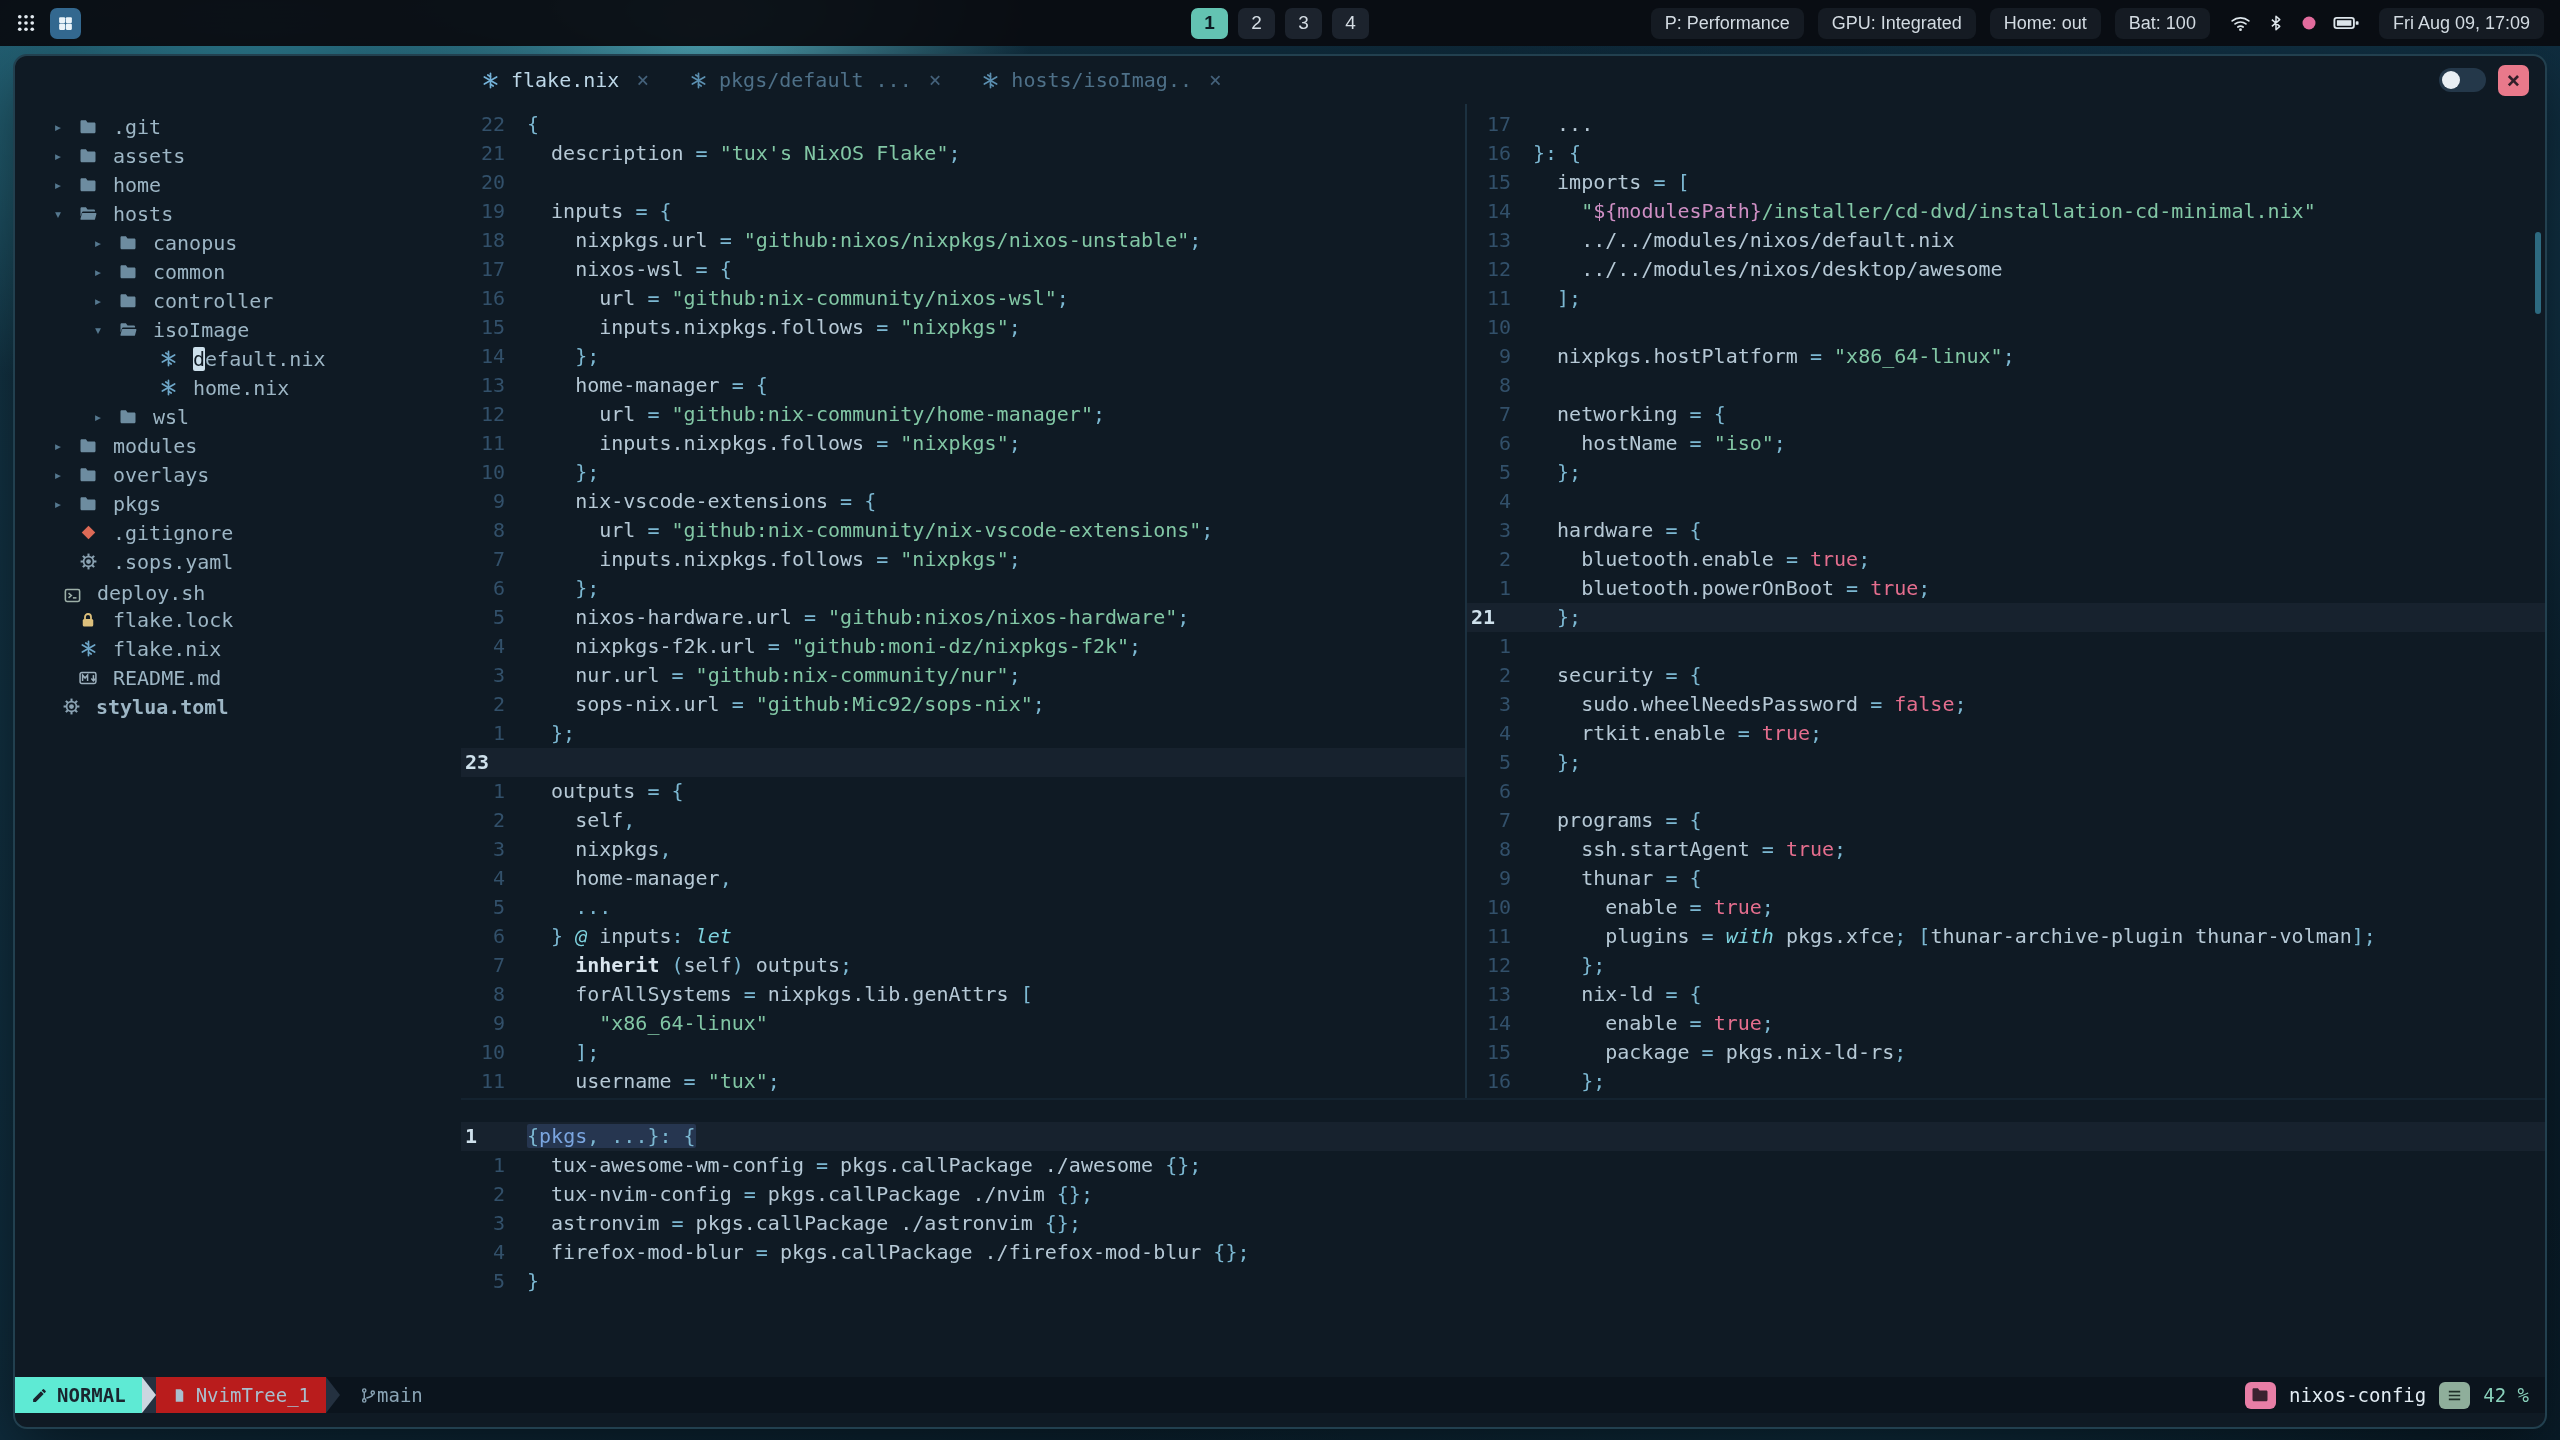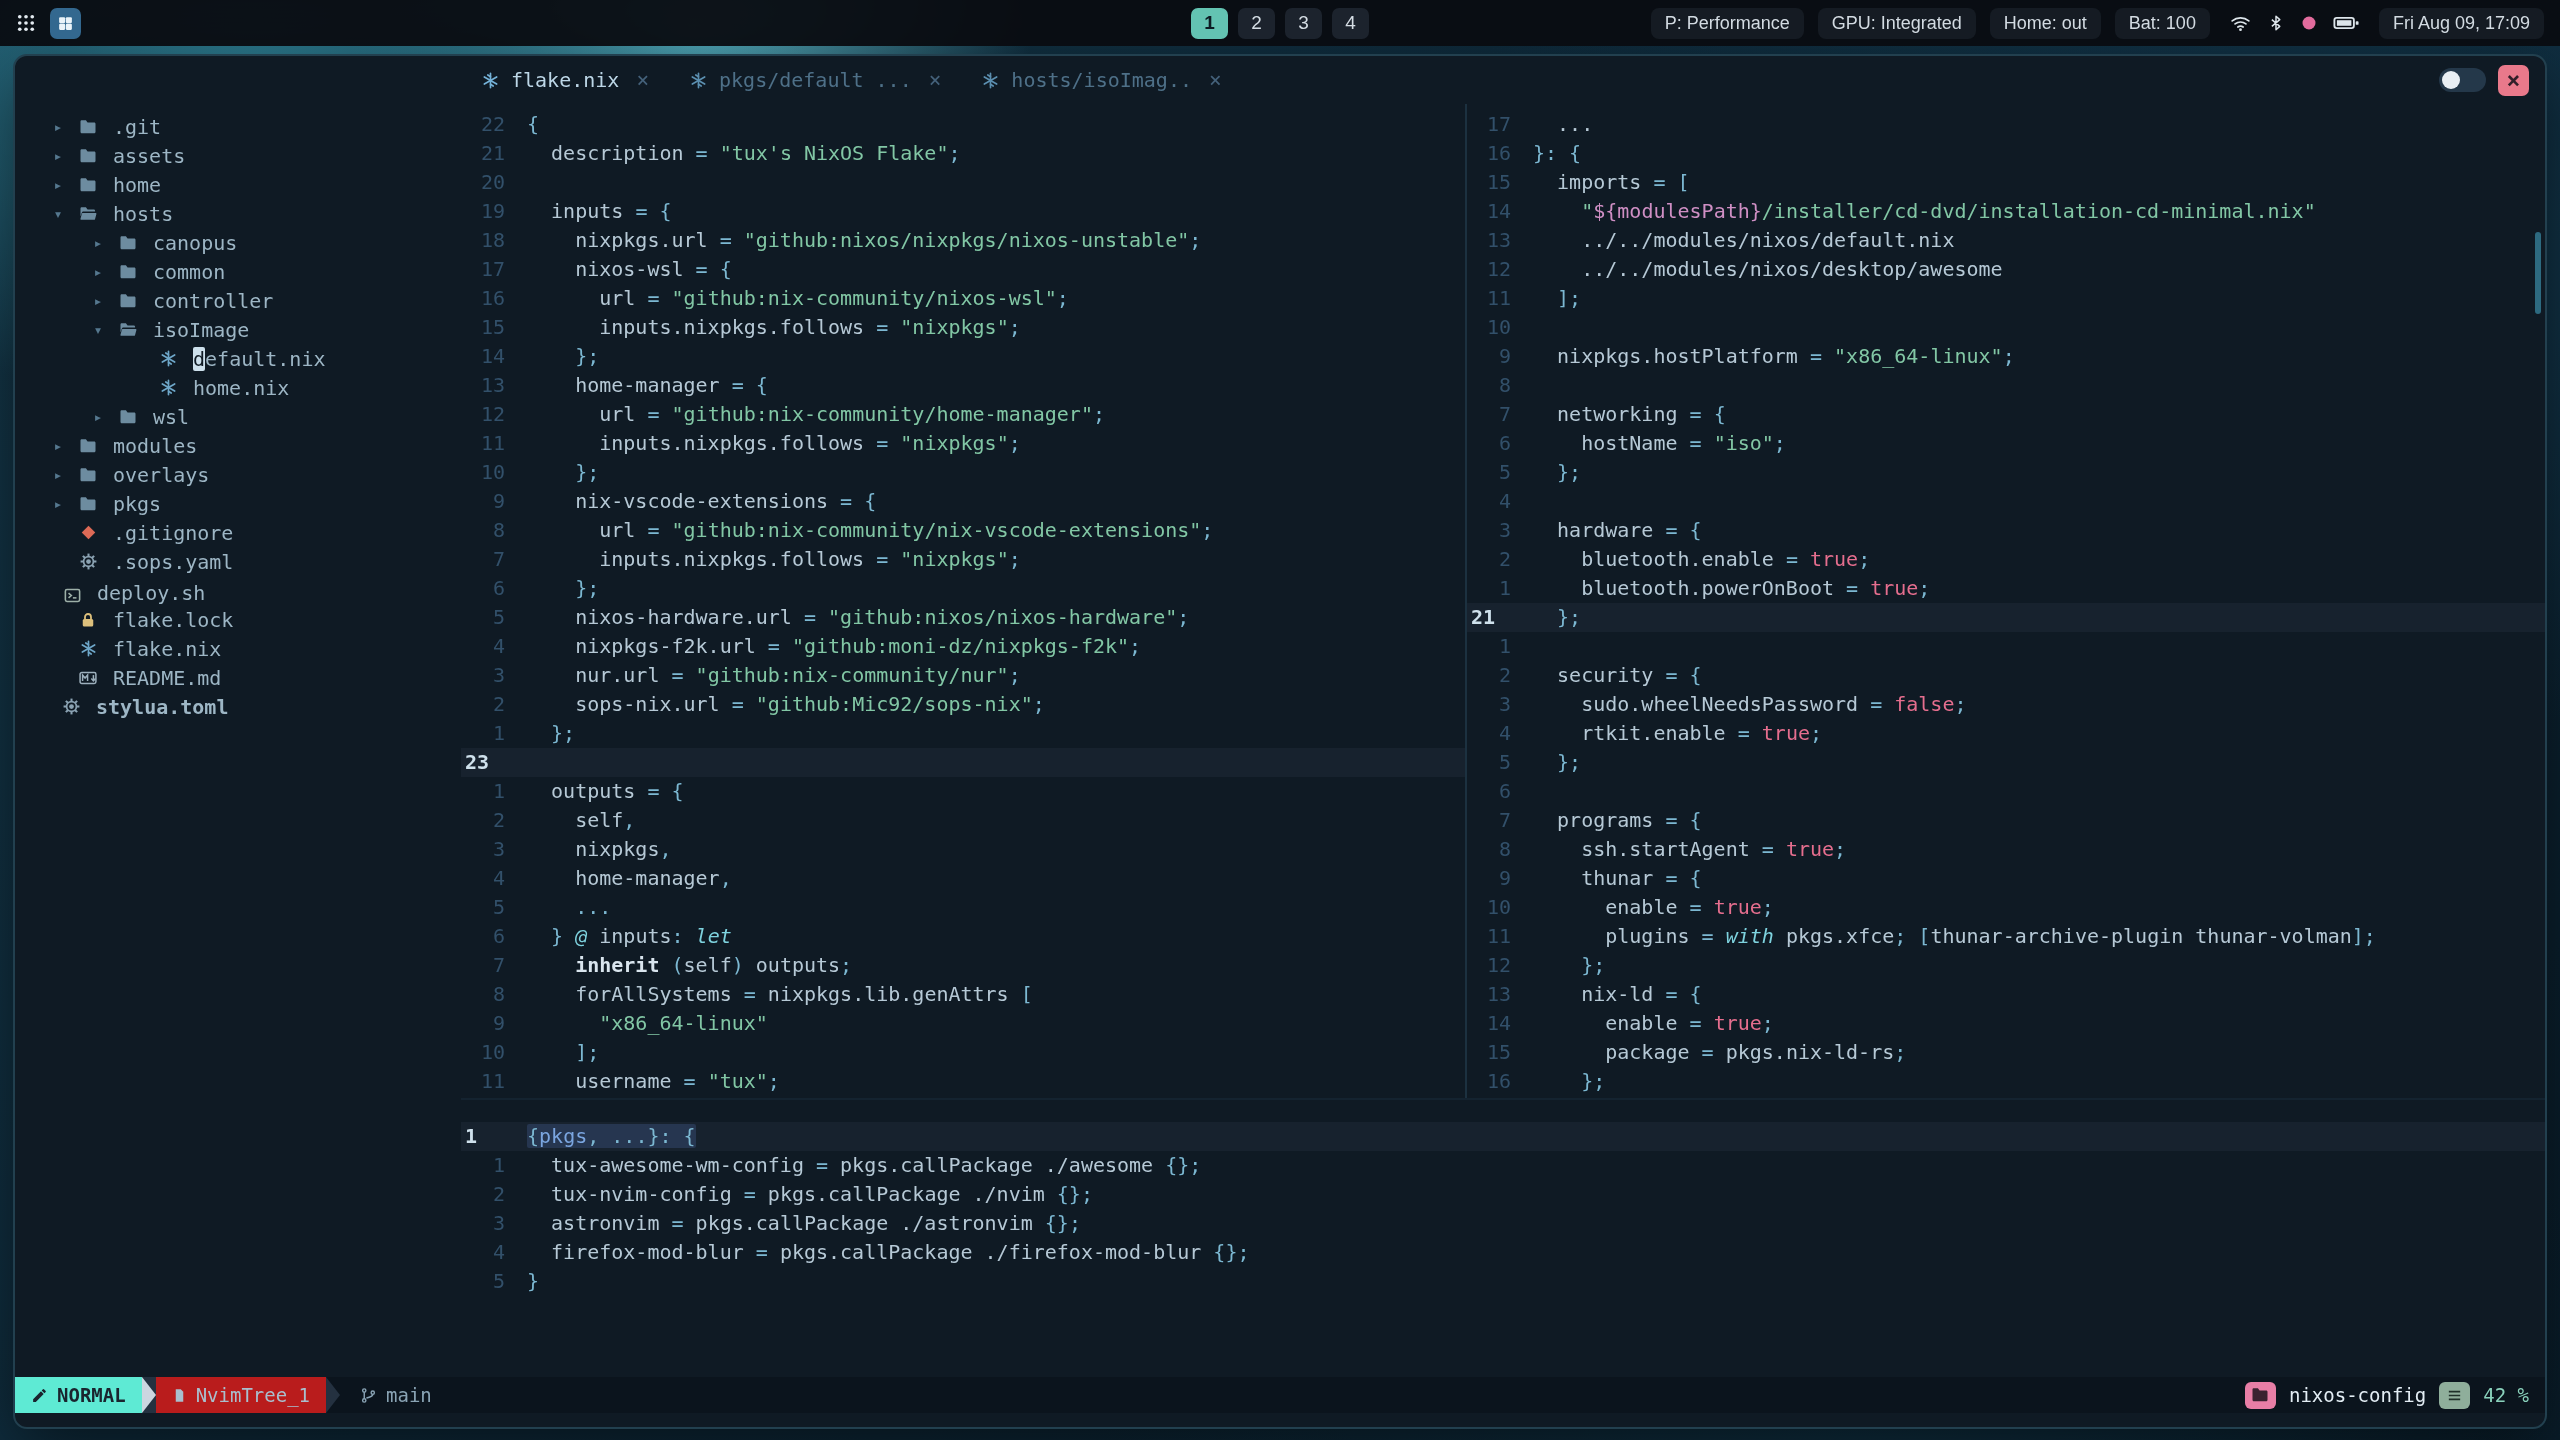--- a/index.html
+++ b/index.html
@@ -96,21 +96,21 @@
 
   
   .statusline{flex:0 0 auto;height:36px;margin-bottom:14px;background:#0b141d;
     display:flex;align-items:center;font-size:19px}
   .seg{display:flex;align-items:center;height:100%;padding:0 16px;gap:9px}
   .seg-mode{background:#5eead4;color:#1a242e;font-weight:bold}
   .arrow{width:0;height:0;border-top:18px solid transparent;border-bottom:18px solid transparent;border-left:14px solid #ccd6e0}
   .a1{background:#243140}
   .a2{border-left-color:#243140}
   .seg-buf{background:#b91c1c;color:#a9bfce}
-  .branch{display:flex;gap:9px;color:#8aa4b5;margin-left:20px}
+  .branch{display:flex;color:#8aa4b5;margin-left:20px}
   .sl-right{margin-left:auto;display:flex;align-items:center;gap:13px;padding-right:16px}
   .chip-folder{width:31px;height:27px;border-radius:6px;background:#e87ea6;color:#3a2230}
   .proj{color:#e3edf4}
   .chip-list{width:31px;height:27px;border-radius:6px;background:#8fae9b;color:#20302a}
   .pct{color:#8ad2bc}
 </style>
 </head>
 <body>
 
 <div class="topbar">

